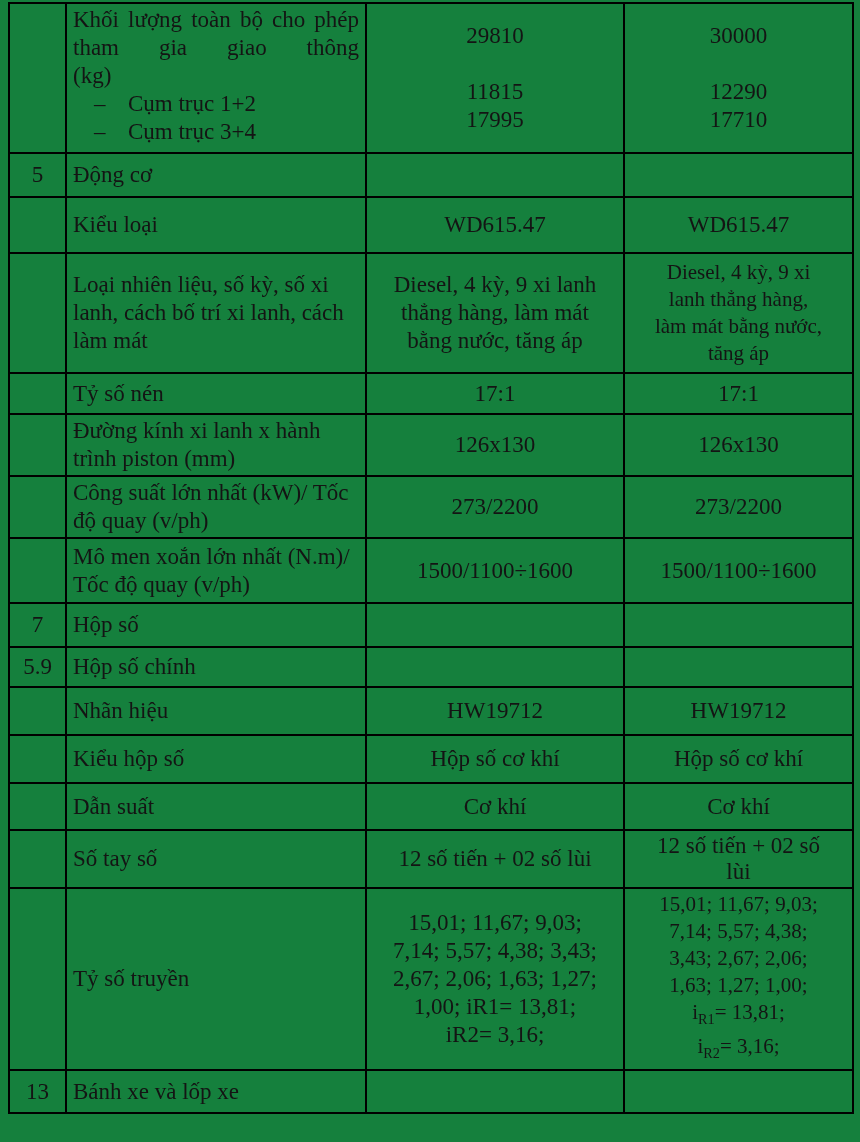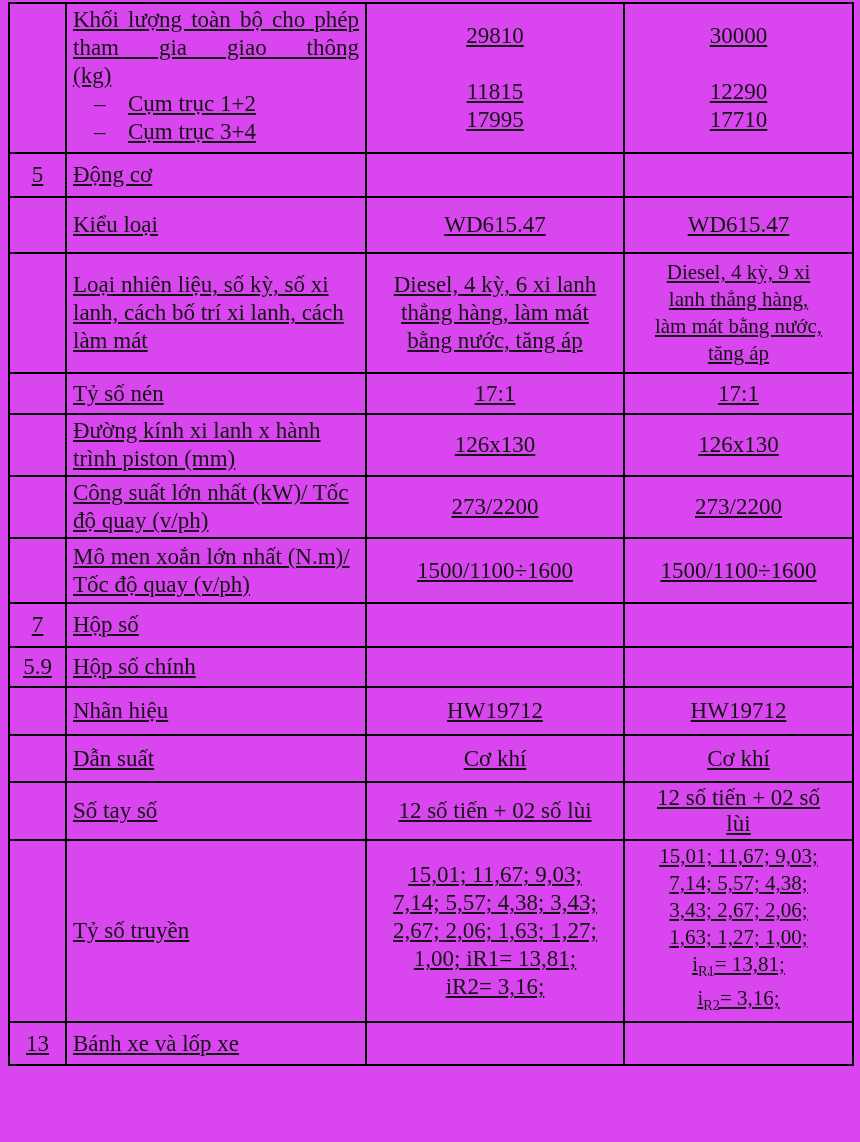--- a/index.html
+++ b/index.html
@@ -5,25 +5,24 @@
   html, body {
     margin: 0;
     padding: 0;
     background: #ffffff;
     width: 860px;
   }
   .page {
     position: relative;
     width: 860px;
     height: 1142px;
-    background: #d946ef;
+    background: #15803d;
     overflow: hidden;
     font-family: "Liberation Serif", "DejaVu Serif", serif;
     color: #141414;
-    text-decoration: underline;
   }
   table.spec {
     border-collapse: collapse;
     table-layout: fixed;
     margin: 2px 0 0 8px;
     width: 844px;
     font-size: 23px;
     line-height: 28px;
   }
   table.spec td {
@@ -98,21 +97,21 @@
     <tr style="height:56px">
       <td class="num"></td>
       <td class="label">Kiểu loại</td>
       <td class="val">WD615.47</td>
       <td class="val">WD615.47</td>
     </tr>
 
     <tr style="height:120px">
       <td class="num"></td>
       <td class="label j" style="text-align-last:auto">Loại nhiên liệu, số kỳ, số xi lanh, cách bố trí xi lanh, cách làm mát</td>
-      <td class="val ml">Diesel, 4 kỳ, 6 xi lanh
+      <td class="val ml">Diesel, 4 kỳ, 9 xi lanh
 thẳng hàng, làm mát
 bằng nước, tăng áp</td>
       <td class="val ml vsm">Diesel, 4 kỳ, 9 xi
 lanh thẳng hàng,
 làm mát bằng nước,
 tăng áp</td>
     </tr>
 
 
     <tr style="height:41px">
@@ -157,20 +156,26 @@
       <td class="val"></td>
     </tr>
 
     <tr style="height:48px">
       <td class="num"></td>
       <td class="label">Nhãn hiệu</td>
       <td class="val">HW19712</td>
       <td class="val">HW19712</td>
     </tr>
 
+    <tr style="height:48px">
+      <td class="num"></td>
+      <td class="label">Kiểu hộp số</td>
+      <td class="val">Hộp số cơ khí</td>
+      <td class="val">Hộp số cơ khí</td>
+    </tr>
 
     <tr style="height:47px">
       <td class="num"></td>
       <td class="label">Dẫn suất</td>
       <td class="val">Cơ khí</td>
       <td class="val">Cơ khí</td>
     </tr>
 
     <tr style="height:56px">
       <td class="num"></td>

